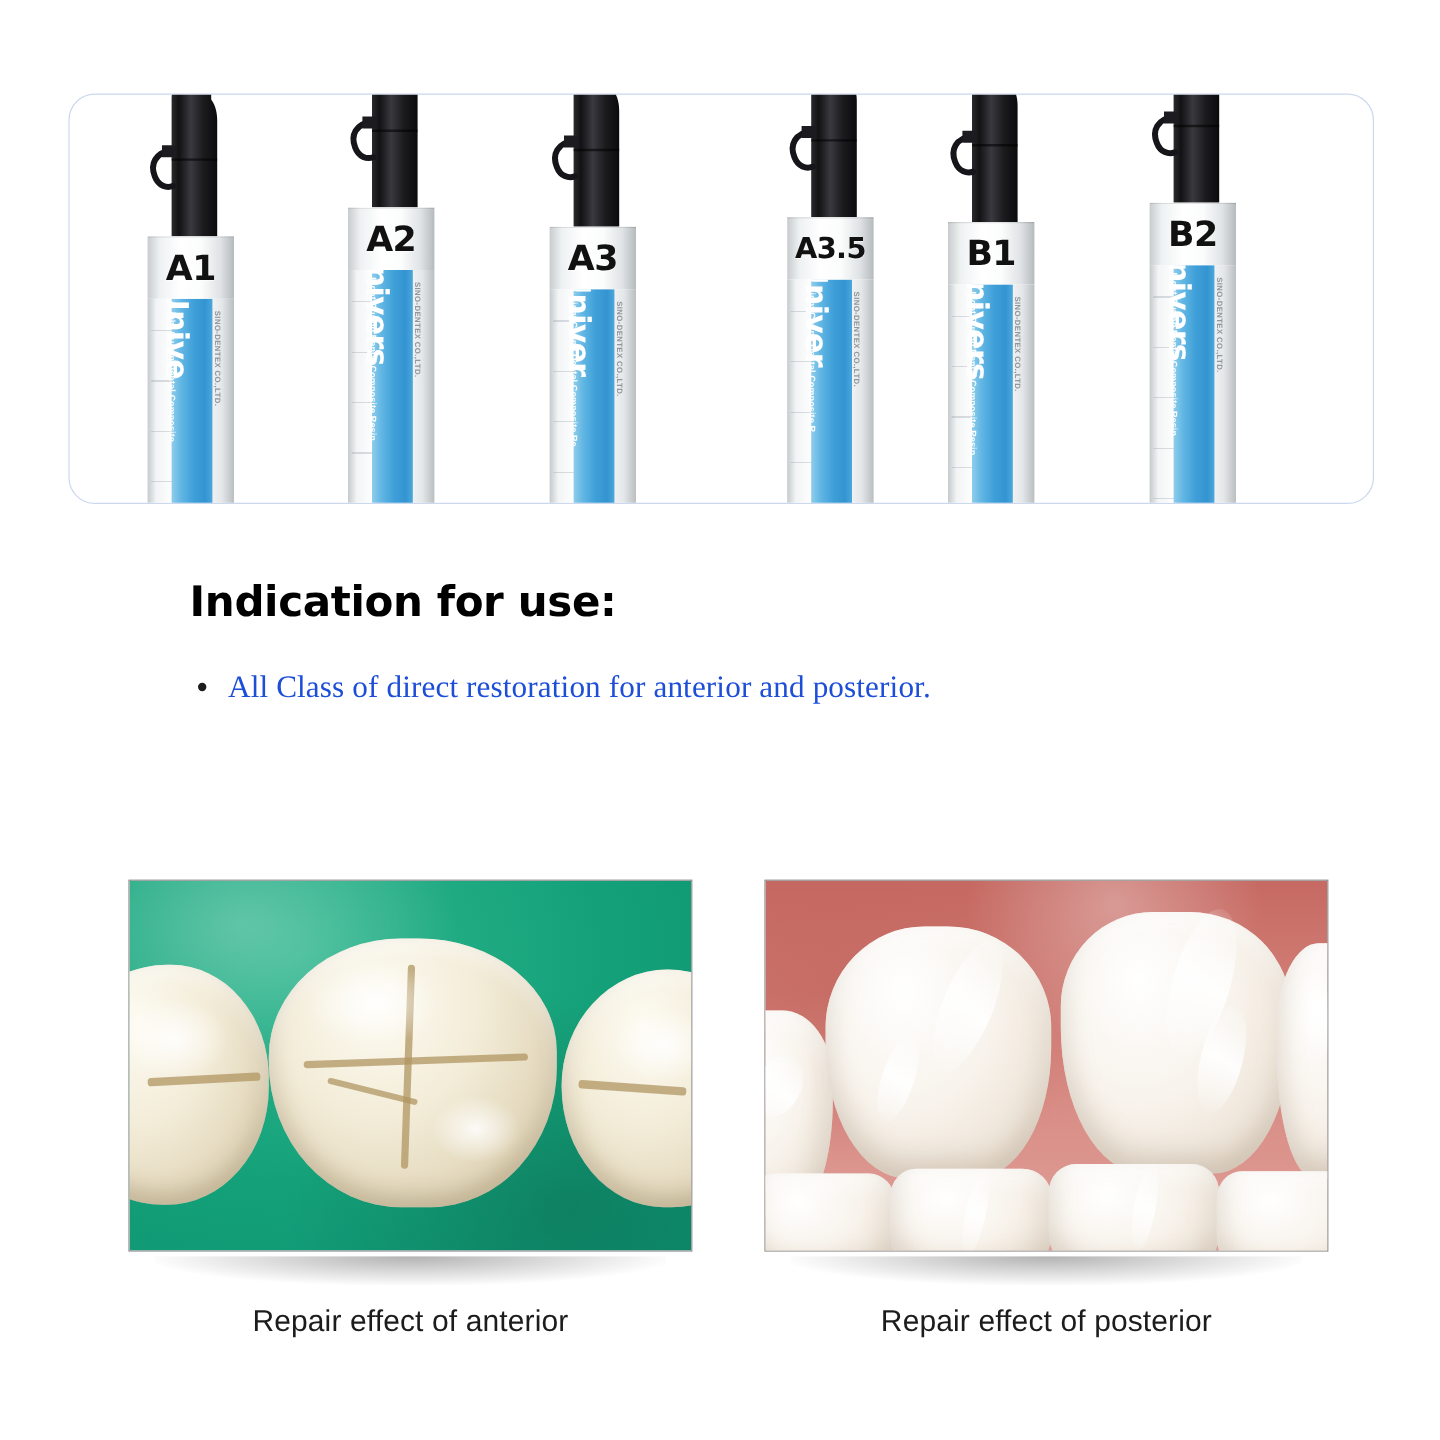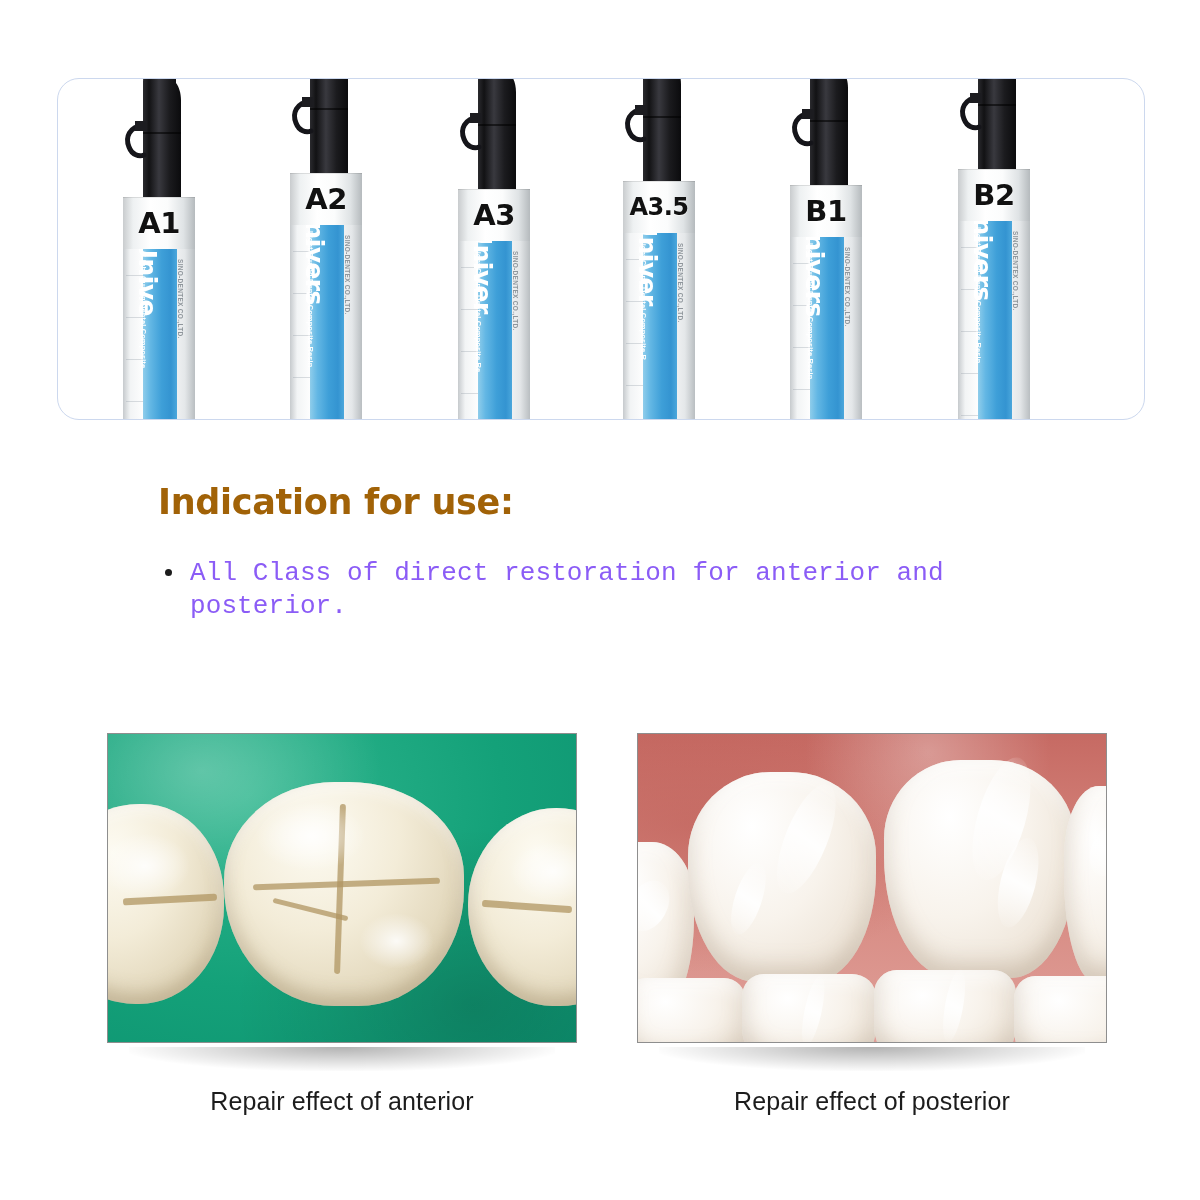--- a/index.html
+++ b/index.html
@@ -155,39 +155,39 @@
 
   
   .indication-heading {
     position: absolute;
     left: 158px;
     top: 482px;
     font-family: "DejaVu Sans", sans-serif;
     font-weight: bold;
     font-size: 35px;
     letter-spacing: -0.3px;
-    color: #a16207;
+    color: #000000;
   }
   .bullet-list {
     position: absolute;
     left: 163px;
     top: 557px;
     width: 920px;
     list-style: none;
     margin: 0;
     padding: 0;
   }
   .bullet-item {
     position: relative;
     padding-left: 27px;
     margin-bottom: 20px;
-    font-family: Liberation Mono, monospace;
+    font-family: Liberation Serif, serif;
     font-size: 26px;
     line-height: 1.25;
-    color: #8b5cf6;
+    color: #1d4ed8;
     letter-spacing: .1px;
   }
   .bullet-item .dot {
     position: absolute;
     left: 2px;
     top: 12px;
     width: 7px;
     height: 7px;
     border-radius: 50%;
     background: #1c1c1c;
@@ -373,21 +373,21 @@
         </div>
         <div class="barrel">
           <div class="gradmarks"></div>
           <div class="blue-label">
             <div class="brand-vert">Dx.Univer</div>
             <div class="tagline-vert">Light Curing Dental Composite Re</div>
           </div>
           <div class="company-vert">SINO-DENTEX CO.,LTD.</div>
         </div>
       </div>
-      <div class="syringe" style="left: 565px; bottom: -14px;">
+      <div class="syringe" style="left: 598px; bottom: -14px;">
         <div class="cap">
           <div class="cap-shape">
             <svg viewBox="0 0 72 160" preserveAspectRatio="none">
               <defs>
                 <linearGradient id="capg3" x1="0" y1="0" x2="1" y2="0">
                   <stop offset="0%" stop-color="#2a2a2e"></stop>
                   <stop offset="16%" stop-color="#121214"></stop>
                   <stop offset="42%" stop-color="#39393f"></stop>
                   <stop offset="70%" stop-color="#1b1b1e"></stop>
                   <stop offset="100%" stop-color="#0b0b0d"></stop>

